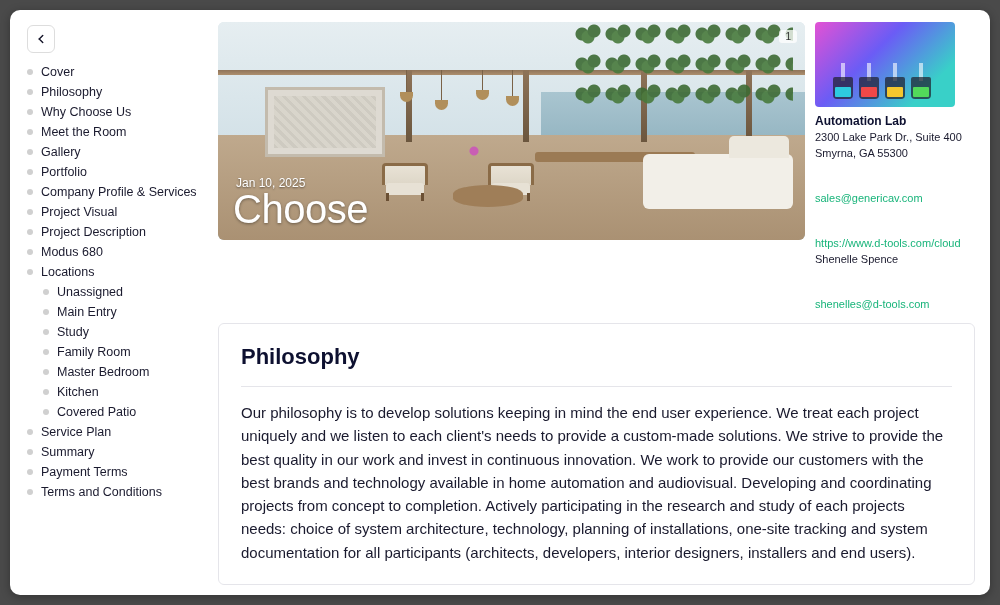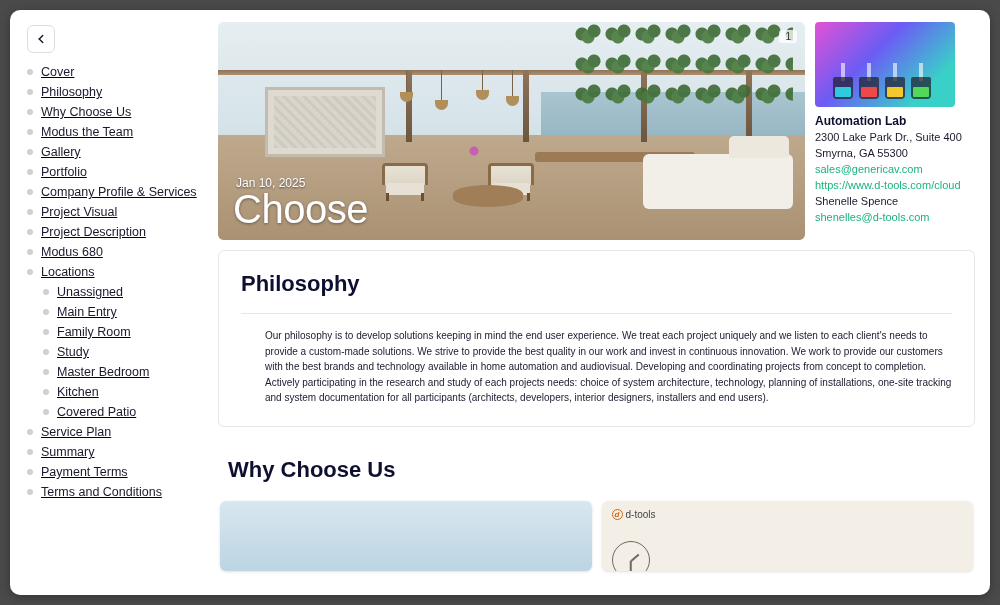--- a/index.html
+++ b/index.html
@@ -34,21 +34,20 @@
   display: flex;
   align-items: center;
   justify-content: center;
   cursor: pointer;
 }
 .back-btn svg { width: 14px; height: 14px; }
 .sidebar {
   width: 200px;
   padding: 52px 10px 10px 17px;
   overflow-y: auto;
-  text-decoration: underline;
 }
 .nav-list { list-style: none; }
 .nav-item {
   display: flex;
   align-items: center;
   padding: 3px 0;
   font-size: 12.5px;
   color: #1a1a2e;
   cursor: pointer;
 }
@@ -128,27 +127,27 @@
 .logo-box {
   width:140px; height:85px; border-radius:4px; overflow:hidden;
   background:linear-gradient(135deg,#e352d4,#6b5cf5 40%,#39d0c8 80%); position:relative;
 }
 .flask { position:absolute; bottom:8px; width:20px; height:36px; }
 .flask .neck { position:absolute; top:0; left:8px; width:4px; height:18px; background:rgba(255,255,255,.6); }
 .flask .body { position:absolute; bottom:0; left:0; width:20px; height:22px; background:rgba(30,30,40,.7); border-radius:2px 2px 4px 4px; }
 .flask .liquid { position:absolute; bottom:2px; left:2px; right:2px; height:10px; border-radius:1px; }
 .company-info { margin-top:6px; font-size:11px; line-height:1.45; color:#1a1a2e; }
 .company-info .name { font-weight:600; font-size:12px; color:#0d1030; }
-.company-info .link { color:#18b47a; }
+.company-info .link { color:#18b47a;margin-top:29px; }
 .section-card {
   border:1px solid #e5e5ea; border-radius:6px; padding:20px 22px; margin-bottom:30px;
 }
 .section-title { font-size:22px; font-weight:700; color:#0d1030; margin-bottom:16px; }
 .section-divider { border:none; border-top:1px solid #e5e5ea; margin-bottom:14px; }
-.section-body { font-size:10px; line-height:1.55; color:#1a1a2e;margin-left:24px; }
+.section-body { font-size:15px; line-height:1.55; color:#1a1a2e; }
 .big-heading { font-size:22px; font-weight:700; color:#0d1030; margin:0 0 18px 10px; }
 .tiles { display:flex; gap:10px; padding:0 2px; }
 .tile { flex:1; height:70px; border-radius:6px; box-shadow:0 1px 3px rgba(0,0,0,.12); position:relative; overflow:hidden; }
 .tile.sky { background:linear-gradient(180deg,#d8e7f0,#bcd4e3); }
 .tile.paper { background:#f3efe6; }
 .dtools-logo { position:absolute; top:8px; left:10px; font-size:10px; color:#444; display:flex; align-items:center; gap:3px; }
 .dtools-logo .dot { width:11px; height:11px; border:1.5px solid #c86a1e; border-radius:50%; display:inline-flex; align-items:center; justify-content:center; font-style:italic; font-size:8px; color:#c86a1e; font-weight:700; }
 .clock-doodle { position:absolute; left:10px; bottom:-8px; width:38px; height:38px; border:1.5px solid #6a6a60; border-radius:50%; }
 .clock-doodle::before, .clock-doodle::after { content:""; position:absolute; background:#6a6a60; left:50%; top:50%; transform-origin:left center; }
 .clock-doodle::before { width:10px; height:1.5px; transform:rotate(-40deg); }
@@ -173,21 +172,21 @@
       <li class="nav-item">
           <span>Cover</span>
         </li>
       <li class="nav-item">
           <span>Philosophy</span>
         </li>
       <li class="nav-item">
           <span>Why Choose Us</span>
         </li>
       <li class="nav-item">
-          <span>Modus the Team</span>
+          <span>Meet the Room</span>
         </li>
       <li class="nav-item">
           <span>Gallery</span>
         </li>
       <li class="nav-item">
           <span>Portfolio</span>
         </li>
       <li class="nav-item">
           <span>Company Profile &amp; Services</span>
         </li>
@@ -204,24 +203,24 @@
           <span>Locations</span>
         </li>
       <ul class="nav-sublist">
         <li class="nav-item">
             <span>Unassigned</span>
           </li>
         <li class="nav-item">
             <span>Main Entry</span>
           </li>
         <li class="nav-item">
+            <span>Study</span>
+          </li>
+        <li class="nav-item">
             <span>Family Room</span>
-          </li>
-        <li class="nav-item">
-            <span>Study</span>
           </li>
         <li class="nav-item">
             <span>Master Bedroom</span>
           </li>
         <li class="nav-item">
             <span>Kitchen</span>
           </li>
         <li class="nav-item">
             <span>Covered Patio</span>
           </li>

